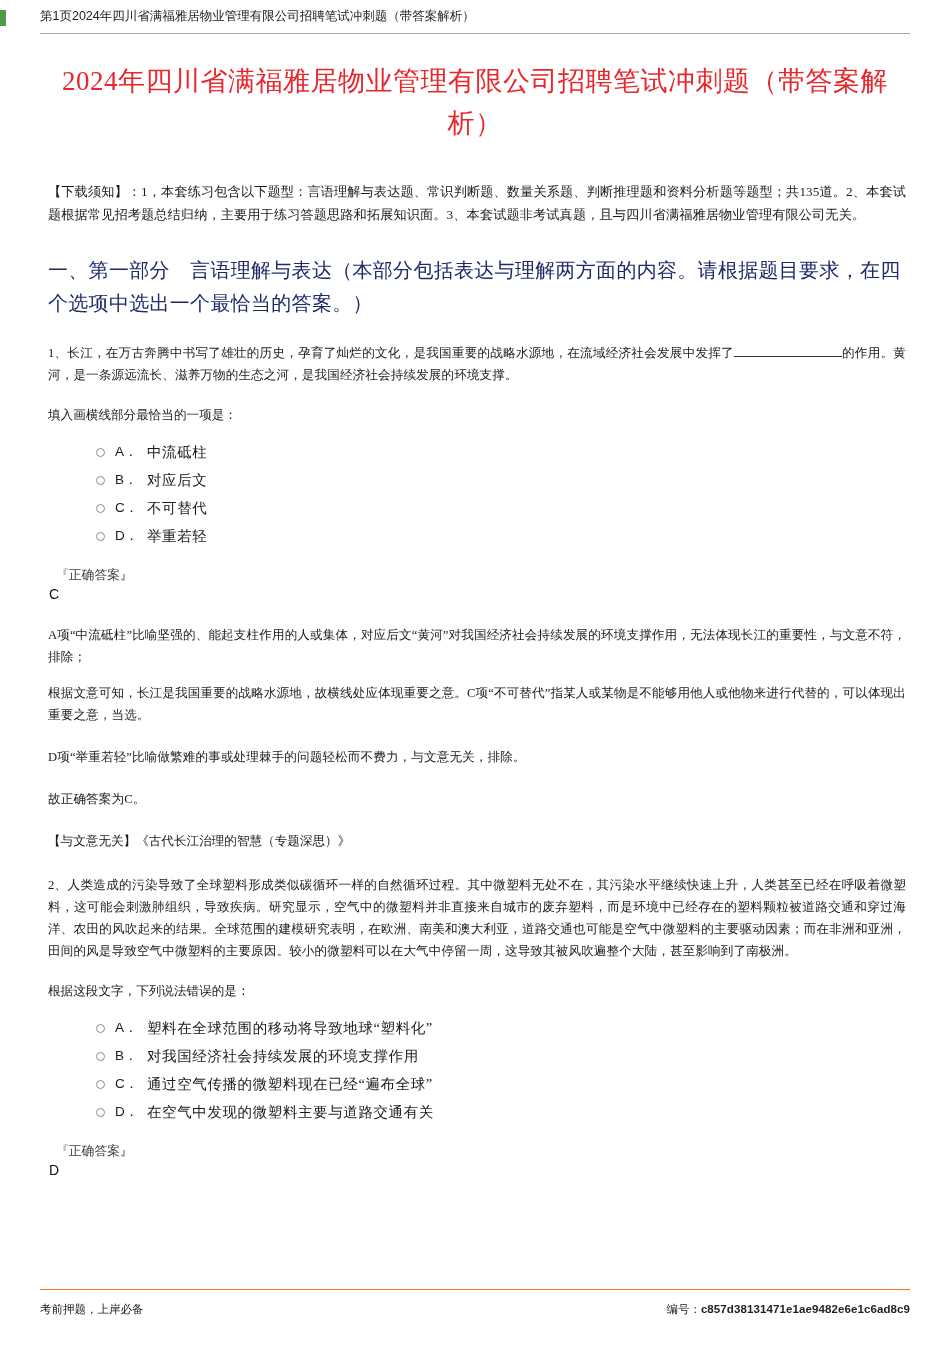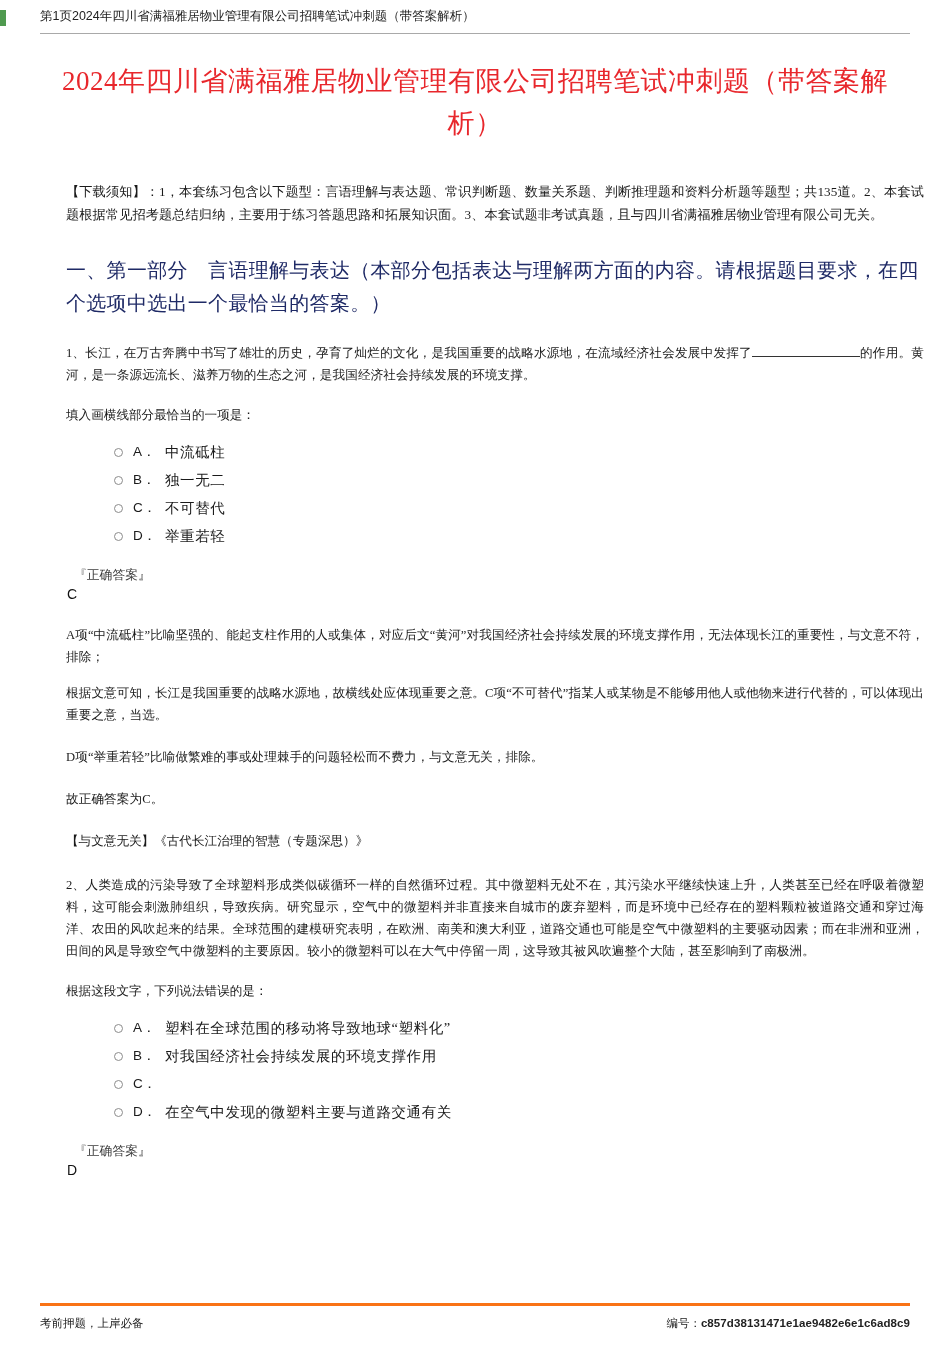--- a/index.html
+++ b/index.html
@@ -71,21 +71,20 @@
     font-weight: normal;
     letter-spacing: 0.5px;
   }
 
   
   .content {
     position: absolute;
     top: 180px;
     left: 48px;
     width: 858px;
-    margin-left: 18px;
   }
 
   p {
     margin: 0;
   }
 
   .notice {
     font-size: 13.2px;
     line-height: 23px;
     text-align: justify;
@@ -191,28 +190,28 @@
   .source {
     margin-top: 20px;
     font-size: 12.6px;
     line-height: 22px;
     color: #1a1a1a;
   }
 
   
   .doc-footer {
     position: absolute;
-    bottom: 14px;
+    bottom: 28px;
     left: 40px;
     right: 40px;
     height: 28px;
     display: flex;
     align-items: flex-end;
     justify-content: space-between;
-    border-top: 3px solid #f97316;
+    border-top: 1px solid #f97316;
     padding-top: 6px;
   }
   .doc-footer .slogan {
     font-size: 11.5px;
     color: #222;
     font-family: "Liberation Sans", sans-serif;
   }
   .doc-footer .serial {
     font-size: 11.5px;
     color: #222;
@@ -251,21 +250,21 @@
 
       <div class="options">
         <div class="option-row">
           <span class="radio"></span>
           <span class="opt-letter">A．</span>
           <span class="opt-text">中流砥柱</span>
         </div>
         <div class="option-row">
           <span class="radio"></span>
           <span class="opt-letter">B．</span>
-          <span class="opt-text">独一无二</span>
+          <span class="opt-text">对应后文</span>
         </div>
         <div class="option-row">
           <span class="radio"></span>
           <span class="opt-letter">C．</span>
           <span class="opt-text">不可替代</span>
         </div>
         <div class="option-row">
           <span class="radio"></span>
           <span class="opt-letter">D．</span>
           <span class="opt-text">举重若轻</span>
@@ -295,20 +294,21 @@
           <span class="opt-text">塑料在全球范围的移动将导致地球“塑料化”</span>
         </div>
         <div class="option-row">
           <span class="radio"></span>
           <span class="opt-letter">B．</span>
           <span class="opt-text">对我国经济社会持续发展的环境支撑作用</span>
         </div>
         <div class="option-row">
           <span class="radio"></span>
           <span class="opt-letter">C．</span>
+          <span class="opt-text">通过空气传播的微塑料现在已经“遍布全球”</span>
         </div>
         <div class="option-row">
           <span class="radio"></span>
           <span class="opt-letter">D．</span>
           <span class="opt-text">在空气中发现的微塑料主要与道路交通有关</span>
         </div>
       </div>
 
       <p class="ans-label">『正确答案』</p>
       <p class="ans-value">D</p>

